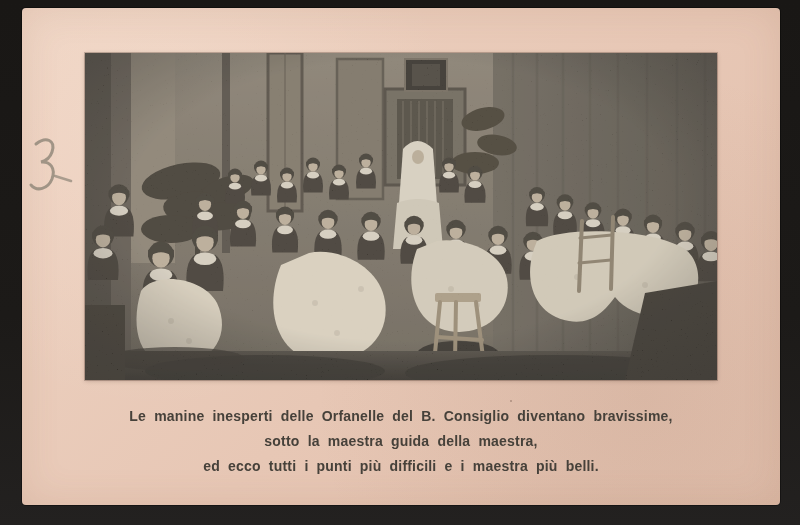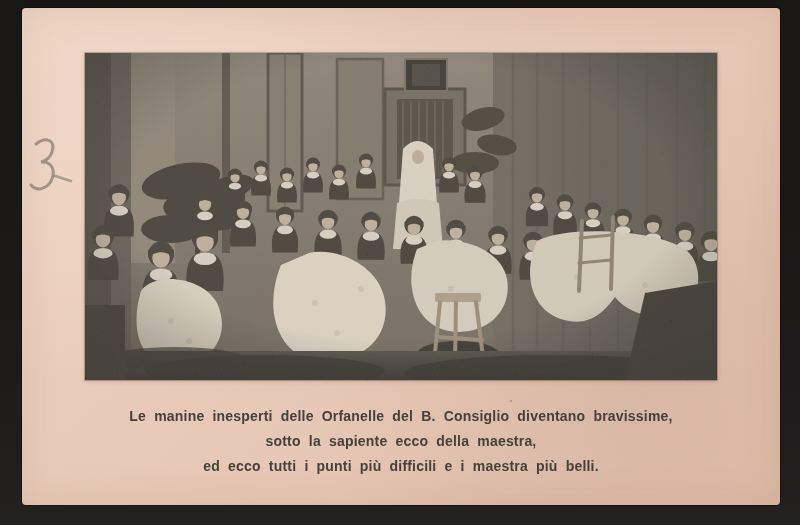--- a/index.html
+++ b/index.html
@@ -217,18 +217,18 @@
         <rect x="0" y="252" width="40" height="75" fill="#201b15"></rect>
 
         <rect width="632" height="327" fill="#8a7455" opacity="0.06"></rect>
         <rect width="632" height="327" fill="url(#vig)"></rect>
         <rect width="632" height="327" filter="url(#grain)" opacity="0.22"></rect>
       </svg>
     </div>
 
     <div class="caption">
       <div>Le manine inesperti delle Orfanelle del B. Consiglio diventano bravissime,</div>
-      <div>sotto la sapiente ecco della maestra,</div>
+      <div>sotto la maestra guida della maestra,</div>
       <div>ed ecco tutti i punti più difficili e i maestra più belli.</div>
     </div>
 
   </div>
 </div>
 
 </body></html>

